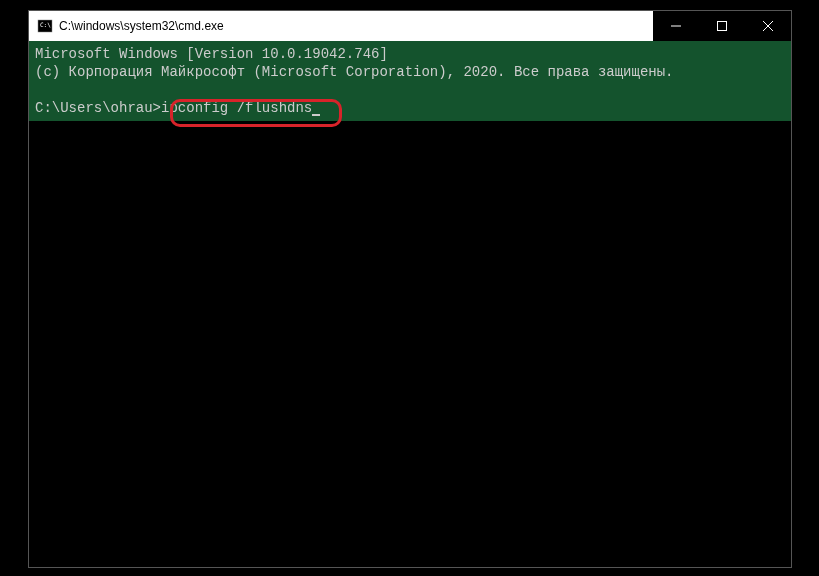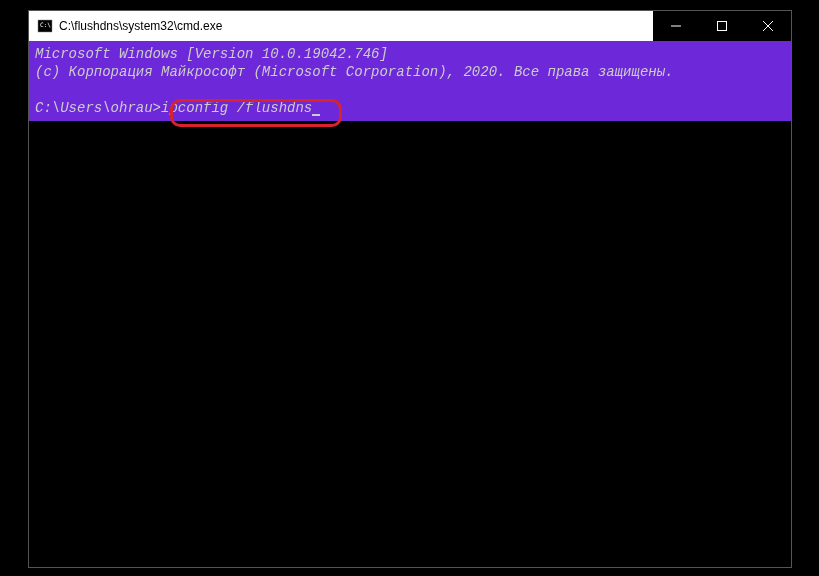--- a/index.html
+++ b/index.html
@@ -67,23 +67,22 @@
     }
     .control-btn svg {
       stroke: #ffffff;
       fill: none;
     }
     .terminal {
       padding: 4px 6px;
       color: #cccccc;
       font-size: 14px;
       line-height: 18px;
-      background: #6d28d9;
+      background: #14532d;
       white-space: pre;
-      font-style: italic;
     }
     .highlight-box {
       position: absolute;
       left: 141px;
       top: 88px;
       width: 172px;
       height: 28px;
       border: 3px solid #d8232a;
       border-radius: 10px;
       pointer-events: none;
@@ -102,21 +101,21 @@
 
 <div class="window">
   <div class="titlebar">
     <div class="titlebar-left">
       <span class="cmd-icon">
         <svg viewBox="0 0 16 16">
           <rect x="1" y="2" width="14" height="12" fill="#000000" stroke="#888888" stroke-width="0.5"></rect>
           <text x="3" y="9" font-size="6" fill="#ffffff" font-family="monospace">C:\</text>
         </svg>
       </span>
-      <span class="title-text">C:\flushdns\system32\cmd.exe</span>
+      <span class="title-text">C:\windows\system32\cmd.exe</span>
     </div>
     <div class="window-controls">
       <div class="control-btn">
         <svg width="10" height="10" viewBox="0 0 10 10">
           <line x1="0" y1="5" x2="10" y2="5" stroke-width="1"></line>
         </svg>
       </div>
       <div class="control-btn">
         <svg width="10" height="10" viewBox="0 0 10 10">
           <rect x="0.5" y="0.5" width="9" height="9" stroke-width="1"></rect>

